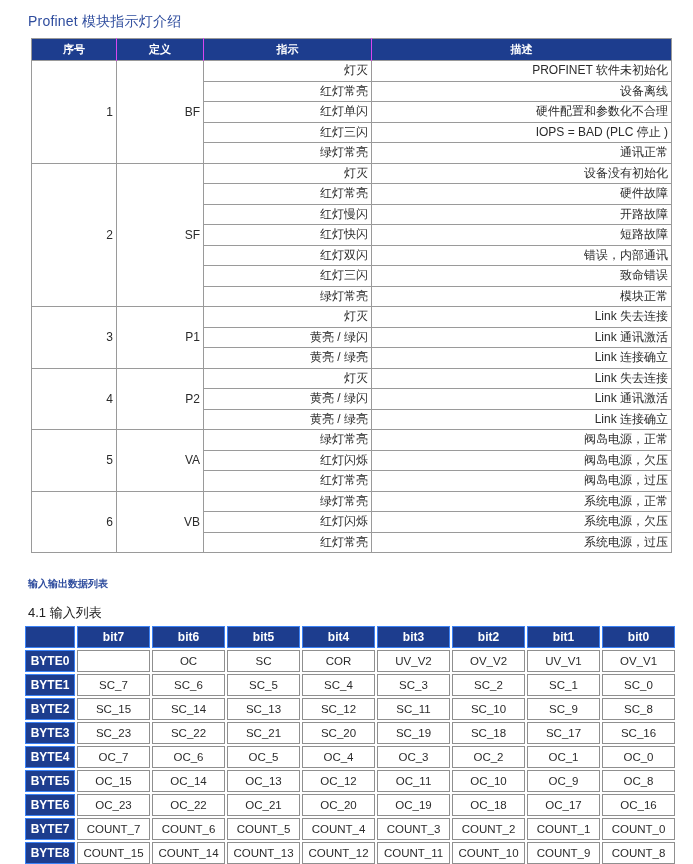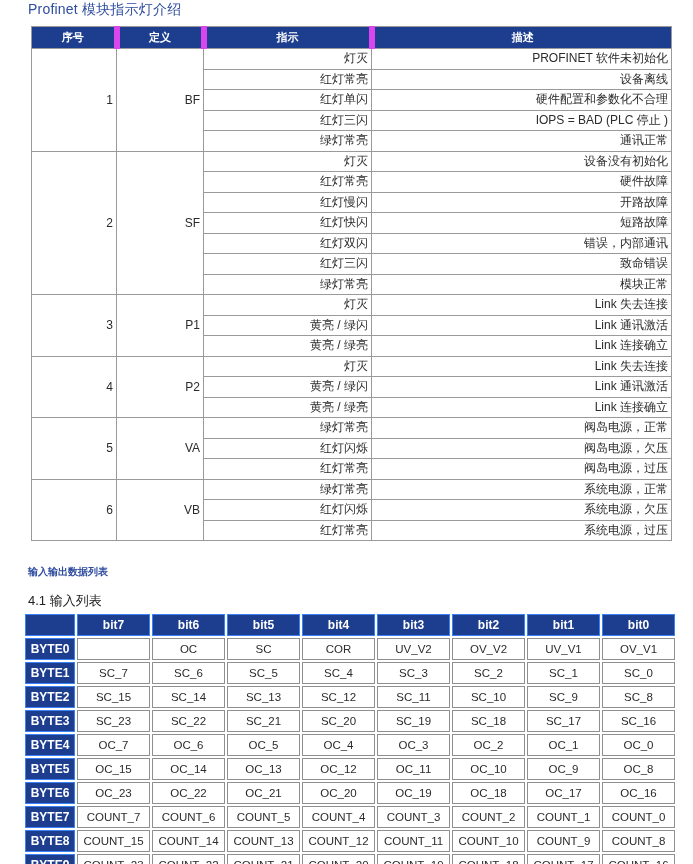--- a/index.html
+++ b/index.html
@@ -2,33 +2,33 @@
 <html><head>
 <meta charset="utf-8">
 <style>
   html,body { margin:0; padding:0; background:#ffffff; }
   body {
     width:693px; height:864px; overflow:hidden;
     font-family:"Liberation Sans","DejaVu Sans",sans-serif;
     -webkit-font-smoothing:antialiased;
   }
   .doc-title {
-    margin:0 0 8px 28px; font-size:14px; line-height:18px;
+    margin:12px 0 8px 28px; font-size:14px; line-height:18px;
     color:#2f4d9e; font-weight:500; letter-spacing:.2px;
   }
   
   table.t1 {
     border-collapse:collapse; table-layout:fixed;
     margin-left:31px; border:1px solid #9a9a9a;
   }
   table.t1 th {
     background:#1d3d8e; color:#ffffff; font-size:11px; font-weight:700;
     height:21px; padding:0; border:none;
   }
-  table.t1 th + th { border-left:6px solid #d946ef; }
+  table.t1 th + th { border-left:1px solid #d946ef; }
   table.t1 td {
     border:1px solid #9a9a9a; font-size:12px; color:#2b2b2b;
     text-align:right; vertical-align:middle; height:19.5px; padding:0 3px;
     white-space:nowrap; overflow:hidden;
   }
   
   .sec-title {
     margin:22px 0 0 28px; font-size:10px; line-height:18px;
     color:#2f4d9e; font-weight:600;
   }

